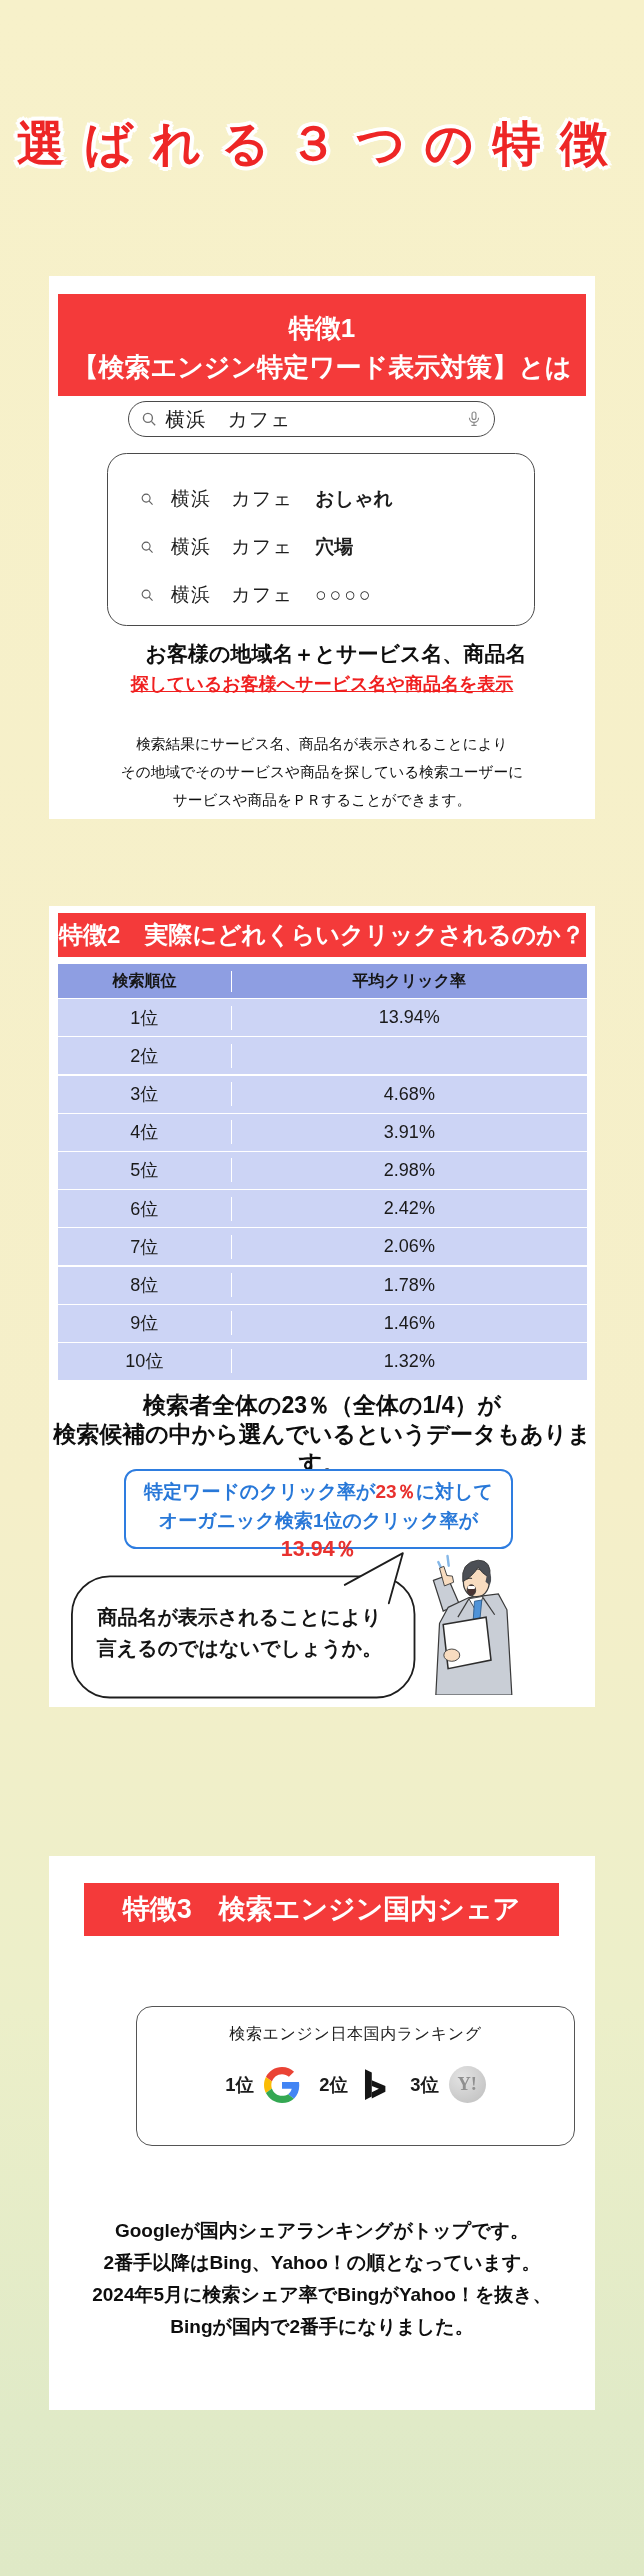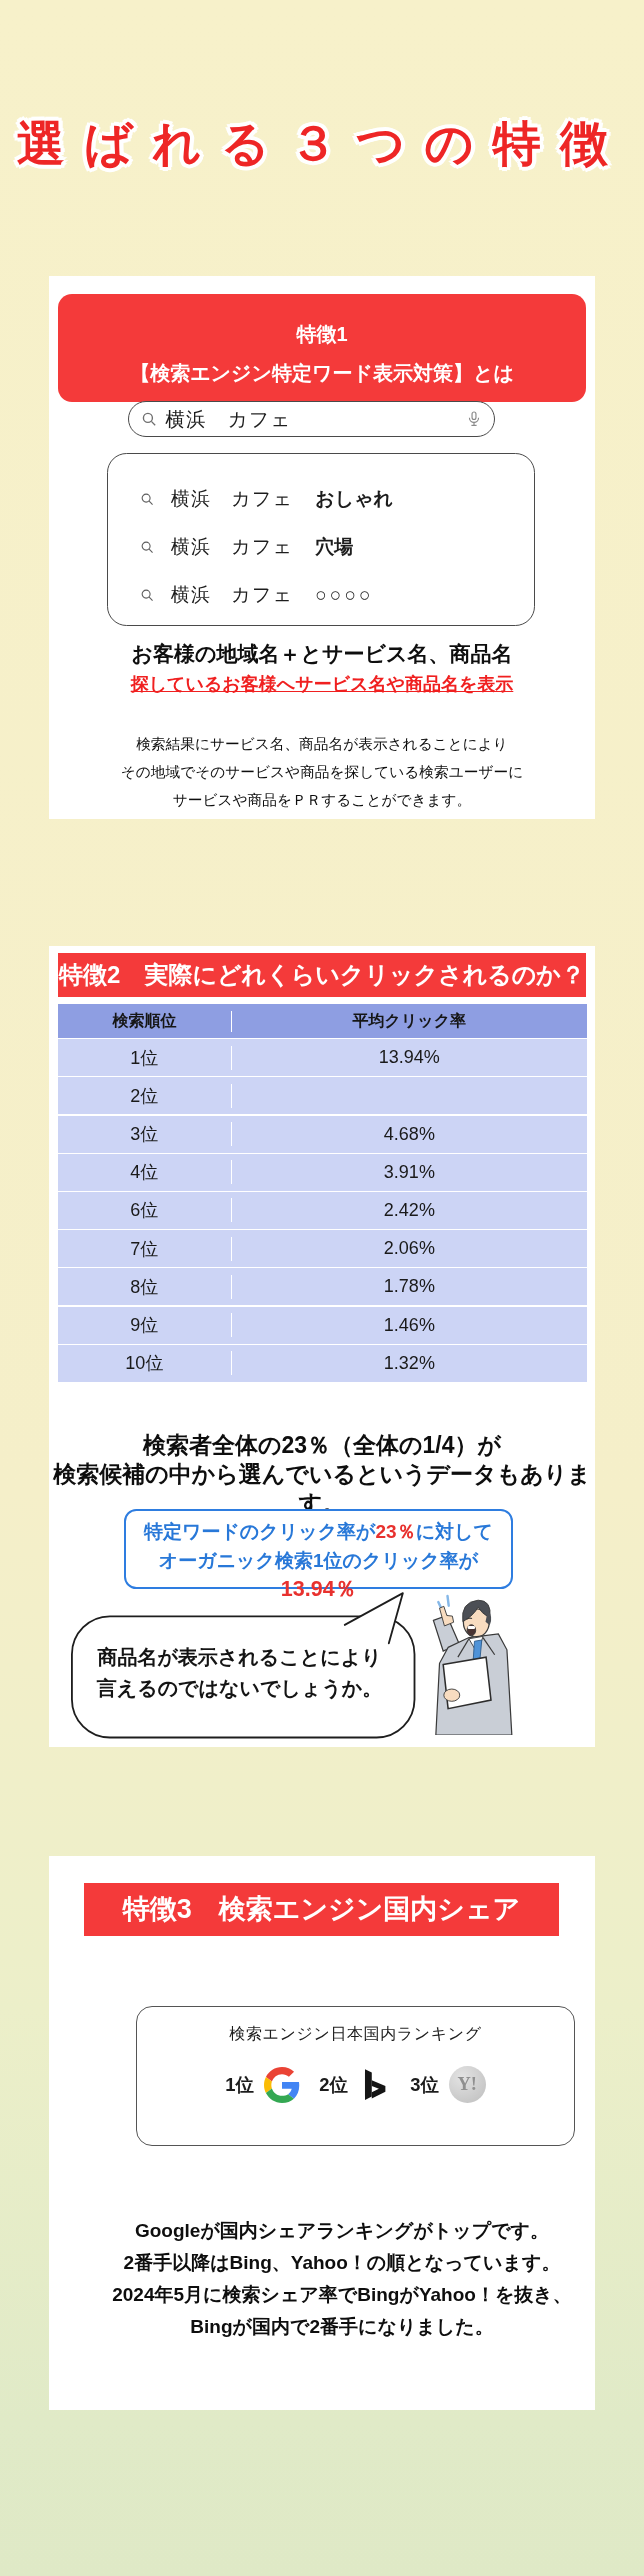--- a/index.html
+++ b/index.html
@@ -11,42 +11,42 @@
   
   .main-title{
     position:absolute;top:112px;left:0;width:100%;text-align:center;
     font-size:48px;font-weight:bold;color:#ee2626;letter-spacing:0.40em;white-space:nowrap;
     text-shadow:-3.1px -3.1px 0 #fff,3.1px -3.1px 0 #fff,-3.1px 3.1px 0 #fff,3.1px 3.1px 0 #fff,
                 -4.3px 0 0 #fff,4.3px 0 0 #fff,0 -4.3px 0 #fff,0 4.3px 0 #fff;
   }
   
   .card{position:absolute;left:49px;width:546px;background:#fff;}
   #card1{top:276px;height:543px;}
-  #card2{top:946px;height:801px;}
+  #card2{top:906px;height:801px;}
   #card3{top:1856px;height:554px;}
   .banner{position:absolute;background:#f43a3a;color:#fff;font-weight:bold;text-align:center;}
-  #banner1{left:8.6px;right:8.6px;top:18.4px;height:87px;font-size:20px;line-height:39px;padding-top:21px;border-radius:14px;}
+  #banner1{left:8.6px;right:8.6px;top:18.4px;height:87px;font-size:26px;line-height:39px;padding-top:15px;}
   #banner2{left:8.6px;right:8.6px;top:7.4px;height:44px;font-size:24px;line-height:44px;}
   #banner3{left:35px;right:36px;top:27px;height:53px;font-size:27px;line-height:53px;}
   
   .search-pill{
     position:absolute;left:79px;top:125px;width:367px;height:36px;box-sizing:border-box;
     border:1.8px solid #4a4a4a;border-radius:19px;display:flex;align-items:center;
     font-size:19.6px;color:#1d1d1d;background:#fff;
   }
   .search-pill .q{flex:1;margin-left:7.4px;letter-spacing:1.2px;}
   .sug-box{
     position:absolute;left:58px;top:177px;width:428px;height:173px;box-sizing:border-box;
     border:1.8px solid #4a4a4a;border-radius:19.6px;background:#fff;padding-top:21px;
   }
   .sug-row{height:48px;display:flex;align-items:center;padding-left:32px;font-size:19px;color:#1d1d1d;}
   .sug-row .pre{margin-left:16px;letter-spacing:1.2px;}
   .sug-row .suf{margin-left:22px;font-weight:bold;}
   .sug-row:nth-child(3) .suf{font-weight:normal;letter-spacing:3.1px;}
-  .lead-black{position:absolute;top:364px;left:0;width:100%;text-align:center;font-size:21px;font-weight:bold;color:#0e0e0e;}
+  .lead-black{position:absolute;top:364px;left:0;width:100%;text-align:center;font-size:21px;font-weight:bold;color:#0e0e0e;padding-left:14px;}
   .lead-red{position:absolute;top:396px;left:0;width:100%;text-align:center;font-size:18px;font-weight:bold;color:#f02020;text-decoration:underline;}
   .body-lines1{position:absolute;top:454px;left:0;width:100%;text-align:center;font-size:14.7px;font-weight:normal;line-height:28px;color:#0e0e0e;}
   
   .ctr-table{position:absolute;left:8.6px;top:58px;width:529px;}
   .thead{display:flex;background:#8e9ee2;height:34px;align-items:center;font-size:16px;font-weight:bold;color:#161616;}
   .trow{display:flex;background:#ccd4f5;height:37px;margin-top:1.2px;align-items:center;font-size:18px;color:#1a1a1a;}
   .col-rank{width:33%;text-align:center;box-sizing:border-box;border-right:1.8px solid #fff;}
   .col-ctr{width:67%;text-align:center;}
   .note-lines{position:absolute;top:485px;left:0;width:100%;text-align:center;font-size:23px;font-weight:bold;line-height:29px;color:#0e0e0e;}
   .highlight-box{
@@ -69,21 +69,21 @@
   .rank-title{text-align:center;margin-top:17px;font-size:16px;color:#1c1c1c;letter-spacing:0.6px;}
   .logo-row{display:flex;justify-content:center;align-items:center;gap:19.6px;margin-top:21px;}
   .logo-item{display:flex;align-items:center;gap:9.8px;}
   .rank-label{font-size:18.4px;font-weight:bold;color:#1c1c1c;}
   .yahoo-circle{
     width:37px;height:37px;border-radius:50%;
     background:radial-gradient(circle at 35% 30%,#e3e3e3,#bdbdbd);
     display:flex;align-items:center;justify-content:center;
     font-family:"Liberation Serif","DejaVu Serif",serif;font-weight:bold;font-size:18.4px;color:#8f8f8f;
   }
-  .body-lines3{position:absolute;top:359px;left:0;width:100%;text-align:center;font-size:19px;font-weight:bold;line-height:32px;color:#0e0e0e;padding-left:20px;}
+  .body-lines3{position:absolute;top:359px;left:0;width:100%;text-align:center;font-size:19px;font-weight:bold;line-height:32px;color:#0e0e0e;}
 </style>
 </head>
 <body>
 
 <div class="page">
 
   <div class="main-title">選ばれる３つの特徴</div>
 
   <div class="card" id="card1">
     <div class="banner" id="banner1">
@@ -156,20 +156,24 @@
       <div class="trow">
           <span class="col-rank">2位</span>
         </div>
       <div class="trow">
           <span class="col-rank">3位</span>
           <span class="col-ctr">4.68%</span>
         </div>
       <div class="trow">
           <span class="col-rank">4位</span>
           <span class="col-ctr">3.91%</span>
+        </div>
+      <div class="trow">
+          <span class="col-rank">5位</span>
+          <span class="col-ctr">2.98%</span>
         </div>
       <div class="trow">
           <span class="col-rank">6位</span>
           <span class="col-ctr">2.42%</span>
         </div>
       <div class="trow">
           <span class="col-rank">7位</span>
           <span class="col-ctr">2.06%</span>
         </div>
       <div class="trow">

